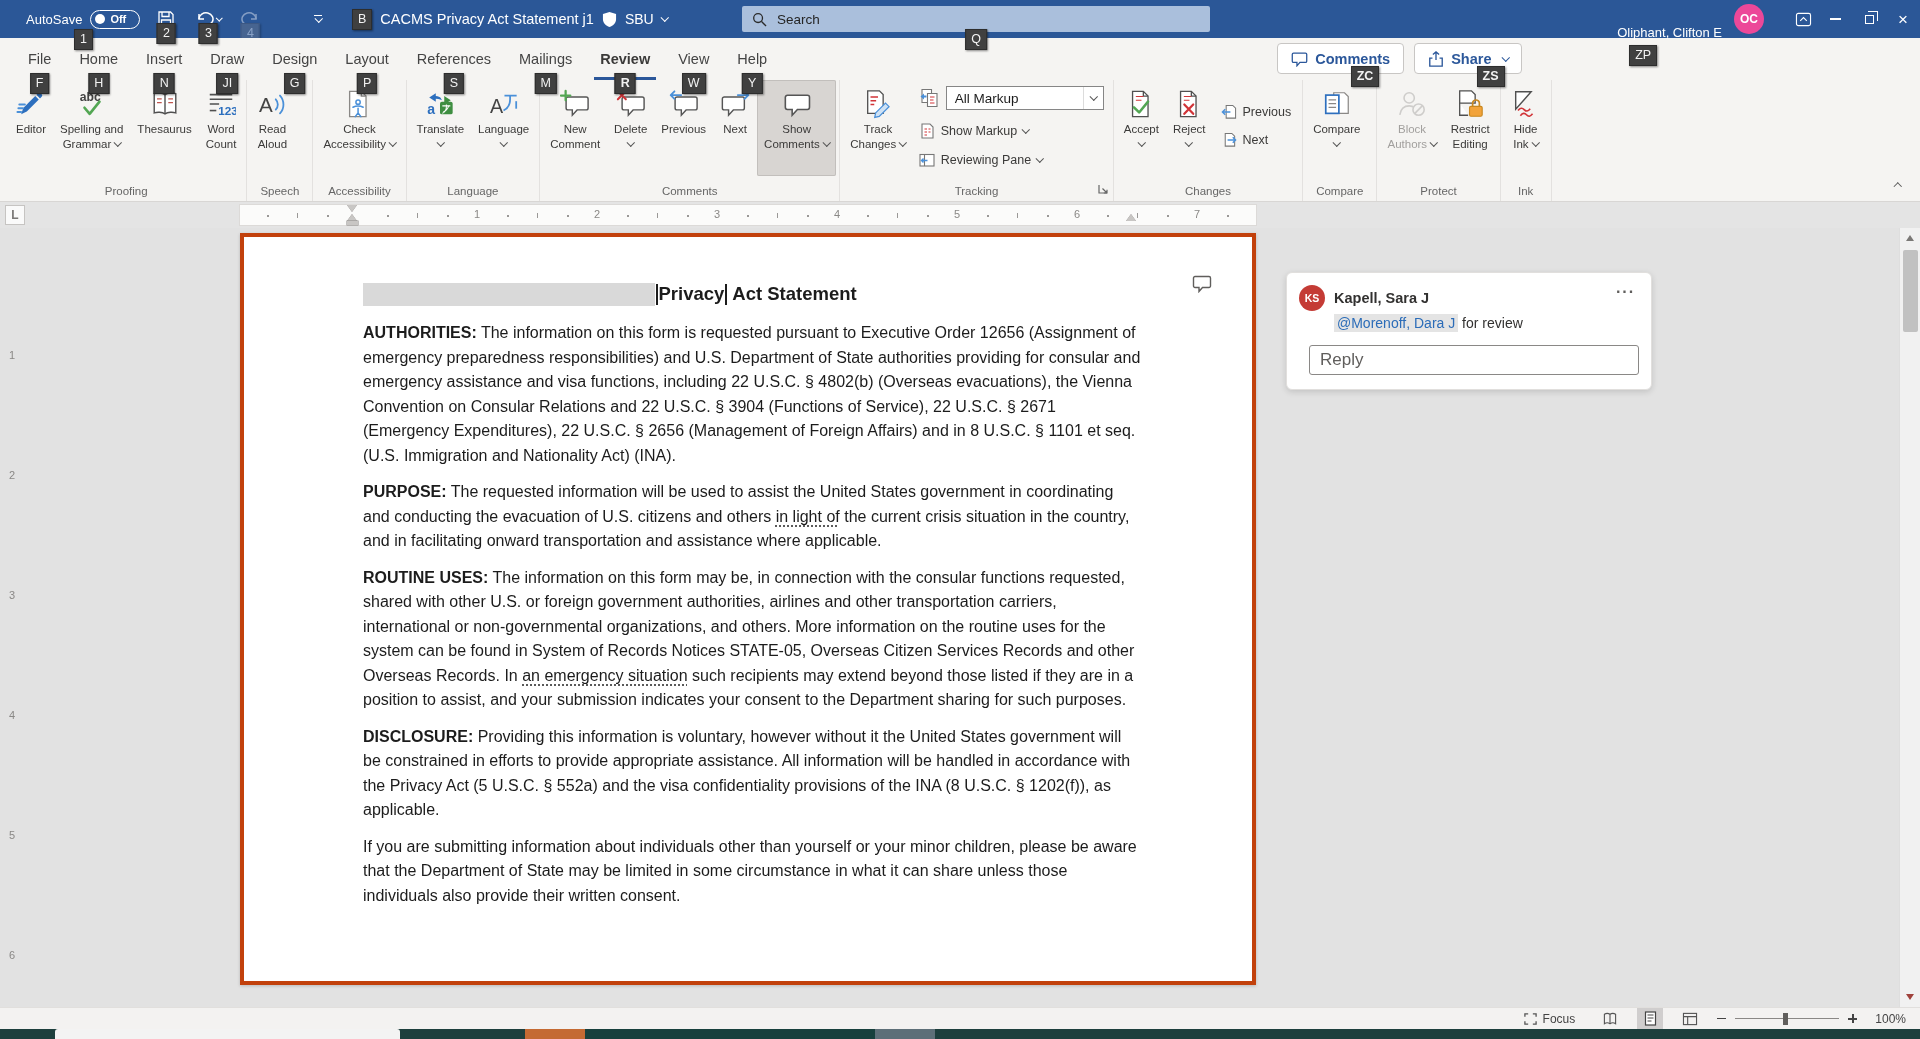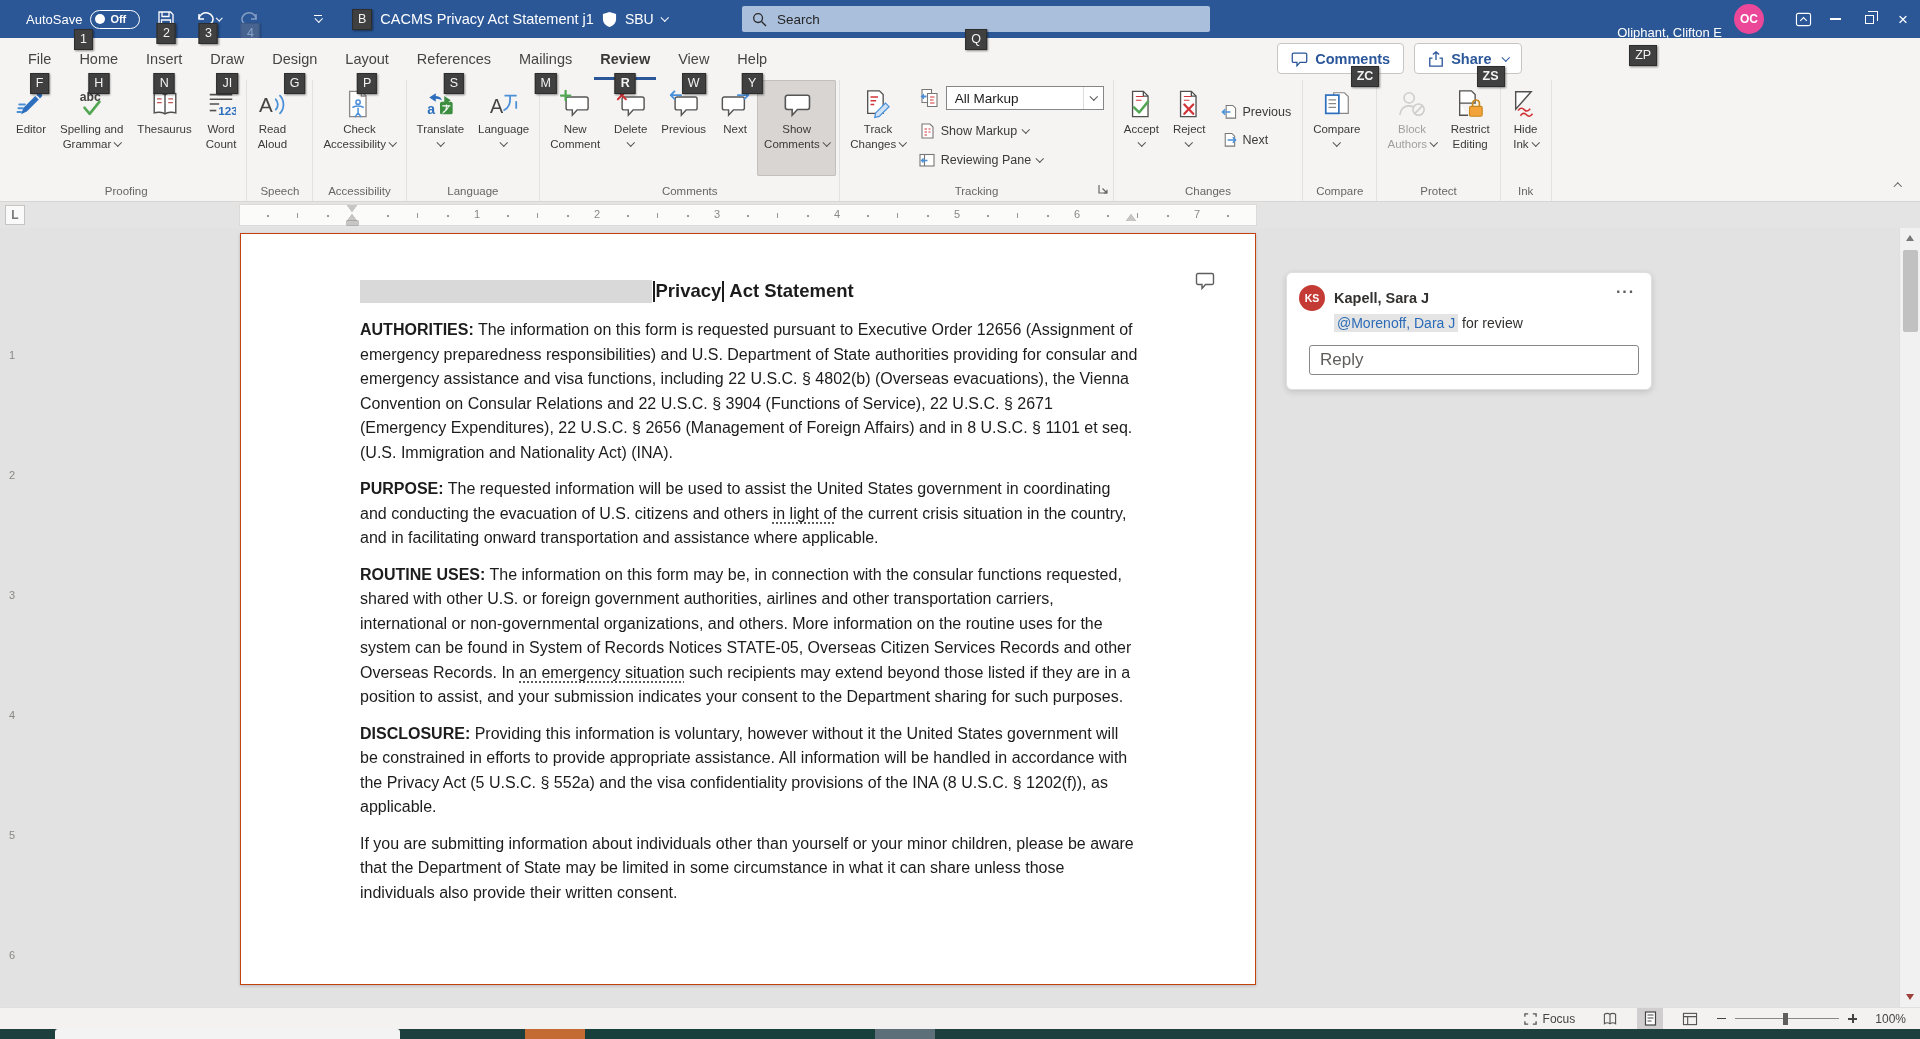--- a/index.html
+++ b/index.html
@@ -88,21 +88,21 @@
   .hruler .tick { position:absolute; top:8px; width:1px; height:5px; background:#9a9896; }
   .hruler .rdot { position:absolute; top:10px; width:1.5px; height:1.5px; background:#9a9896; }
   .tri-dn { position:absolute; width:0; height:0; border-left:5.5px solid transparent; border-right:5.5px solid transparent; border-top:7px solid #c8c6c4; filter:drop-shadow(0 0 .5px #8a8886); }
   .tri-up { position:absolute; width:0; height:0; border-left:5.5px solid transparent; border-right:5.5px solid transparent; border-bottom:7px solid #c8c6c4; filter:drop-shadow(0 0 .5px #8a8886); }
   .ind-box { position:absolute; width:11px; height:4px; background:#c8c6c4; box-shadow:0 0 0 .5px #8a8886; }
 
   
   .docarea { position:absolute; left:0; top:228px; width:1920px; height:779px; background:#e2e2e2; }
   .vruler { position:absolute; left:0; top:0; width:28px; height:100%; }
   .vruler .vnum { position:absolute; left:9px; font-size:11px; color:#8a8886; }
-  .page { position:absolute; left:240px; top:5px; width:1016px; height:752px; background:#fff; border:1px solid #c2410c; box-shadow:0 1px 3px rgba(0,0,0,.18); }
+  .page { position:absolute; left:240px; top:5px; width:1016px; height:752px; background:#fff; border:4px solid #c2410c; box-shadow:0 1px 3px rgba(0,0,0,.18); }
   .pagetext { position:absolute; left:119px; top:45px; width:779px; font-size:16px; line-height:24.5px; color:#1c1c1c; }
   .titleline { display:flex; align-items:center; height:25px; margin-bottom:14px; font-size:18.5px; }
   .titleline .sel { width:292px; height:23px; background:#d9d9d9; }
   .titleline b { font-weight:bold; white-space:pre; }
   .caret { width:1.5px; height:21px; background:#1c1c1c; margin:0 1px; }
   .pagetext p { margin-bottom:12px; }
   .pagetext b { font-weight:bold; }
   .sug { text-decoration:underline dotted 1.5px #5a5a5a; text-underline-offset:4px; }
   .anchor-bubble { position:absolute; right:40px; top:38px; }
 

